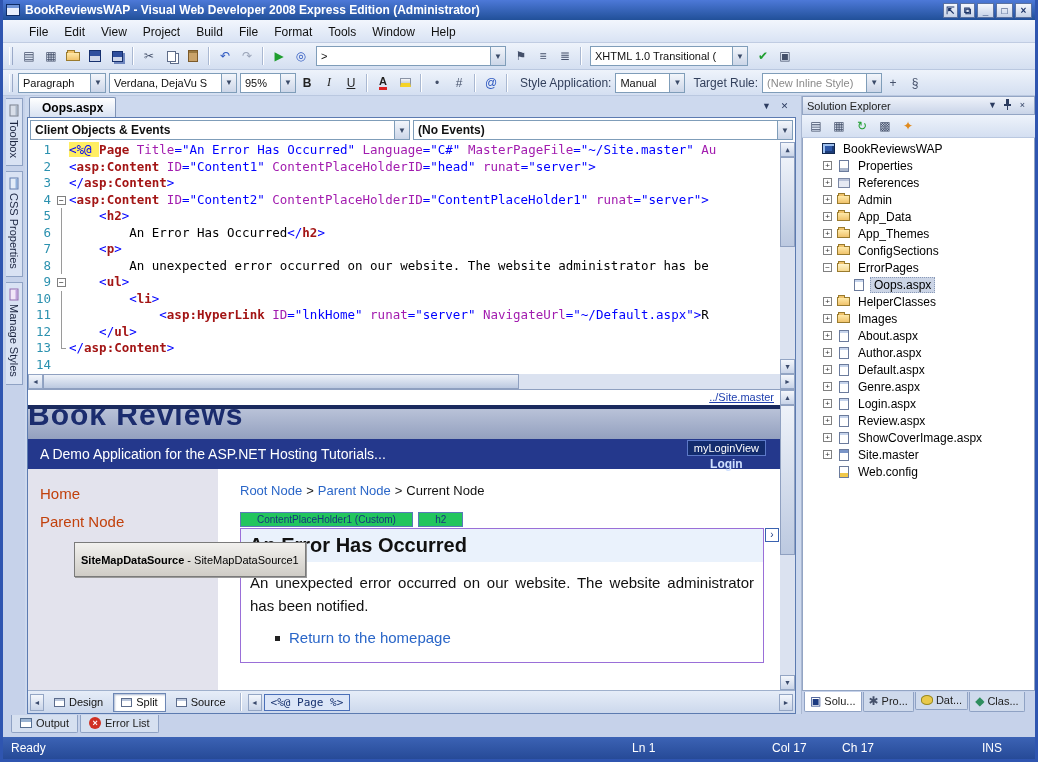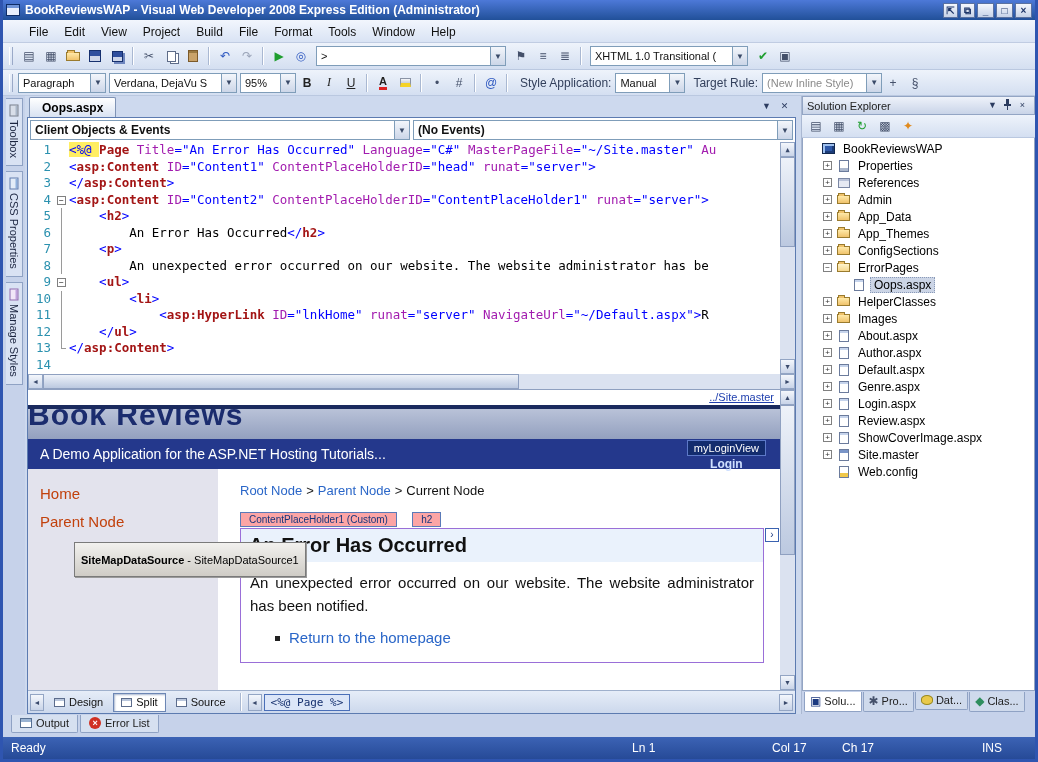--- a/index.html
+++ b/index.html
@@ -96,21 +96,21 @@
   .lv-tag { display:inline-block; background:#132c6e; border:1px solid #5d79c8; color:#fff; font-size:11px; padding:1px 6px; }
   .login-link { display:block; color:#cfe0ff; font-size:12px; font-weight:bold; margin-top:1px; }
   .design-body { display:flex; height:224px; }
   .d-sidebar { width:190px; background:#e3e3ed; padding:16px 0 0 12px; flex:0 0 auto; }
   .d-navlink { display:block; color:#c2410c; font-size:15px; margin-bottom:11px; }
   .d-content { flex:1; padding:14px 0 0 22px; position:relative; min-width:0; }
   .breadcrumb { font-size:13px; color:#111; margin-bottom:14px; }
   .bc-link { color:#2a66c8; }
   .bc-sep { color:#222; margin:0 4px; }
   .taglabels { height:16px; }
-  .taglabel { display:inline-block; background:#fca5a5; border:1px solid #5a7ab8; color:#16357c; font-size:10px; padding:1px 8px; margin-right:12px; }
+  .taglabel { display:inline-block; background:#22c55e; border:1px solid #5a7ab8; color:#16357c; font-size:10px; padding:1px 16px; margin-right:2px; }
   .pbox { width:524px; border:1px solid #9a6fd8; position:relative; background:#fff; }
   .pbox-heading { background:#eaf2fc; font-size:20px; font-weight:bold; color:#111; padding:5px 8px; }
   .smart-tag { position:absolute; top:-1px; right:-16px; width:14px; height:14px; background:#fff; border:1px solid #3a62b0; color:#1c3a80; font-size:10px; line-height:12px; text-align:center; }
   .pbox-para { padding:10px 9px 2px; font-size:15px; color:#111; text-align:justify; line-height:1.5; }
   .pbox-ul { margin:10px 0 16px 34px; list-style:none; }
   .pbox-ul li::before { content:""; display:inline-block; width:5px; height:5px; background:#222; margin-right:9px; vertical-align:2px; }
   .pbox-link { color:#2a66c8; font-size:15px; }
   .smds { position:absolute; left:46px; top:152px; width:232px; height:35px; z-index:6; background:linear-gradient(#f2f1ee,#cfccc6); border:1px solid #7a7a7a; box-shadow:1px 1px 0 #9a9a9a; display:flex; align-items:center; padding-left:6px; font-size:11px; color:#000; }
   .smds b { font-weight:bold; }
 

